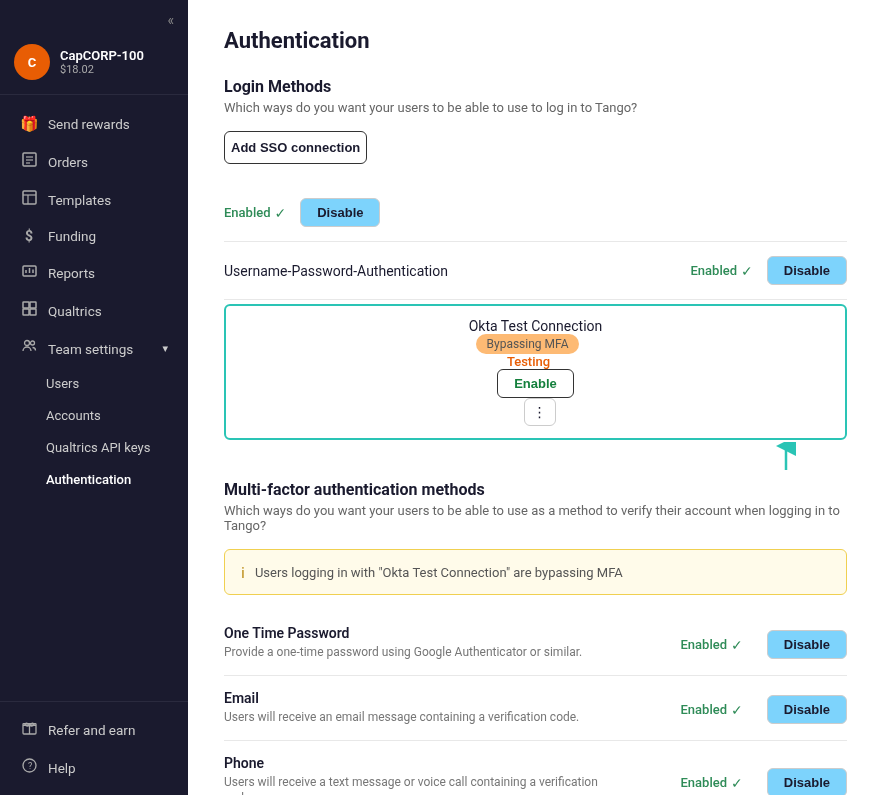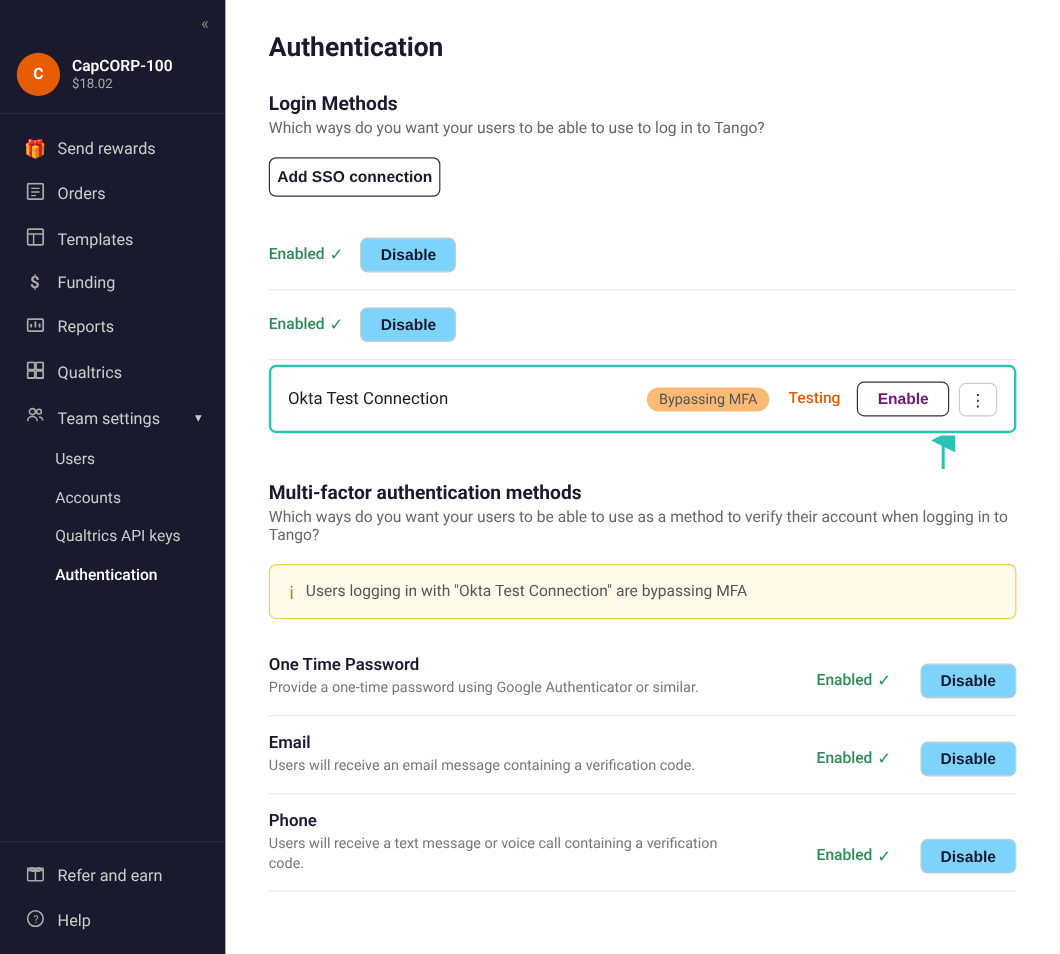--- a/index.html
+++ b/index.html
@@ -136,21 +136,21 @@
     }
 
     .enable-btn {
       border: 1.5px solid #333;
       background: #fff;
       padding: 6px 16px;
       border-radius: 6px;
       font-size: 13px;
       font-weight: 700;
       cursor: pointer;
-      color: #701a75;
+      color: #15803d;
     }
 
     .more-btn {
       border: 1.5px solid #ccc;
       background: #fff;
       padding: 5px 8px;
       border-radius: 6px;
       font-size: 14px;
       cursor: pointer;
       color: #1a1a2e;
@@ -159,20 +159,21 @@
 
     
     .auth-row-highlighted {
       border: 2px solid #2ac4b5;
       border-radius: 6px;
       padding: 12px 14px;
       margin: 4px 0;
       display: flex;
       align-items: center;
       position: relative;
+      flex-direction: column;
     }
 
     
     .arrow-up {
       display: flex;
       justify-content: center;
       margin: 4px 0 4px;
     }
 
     
@@ -187,21 +188,21 @@
       font-size: 13px;
       color: #555;
       margin-bottom: 16px;
     }
     .warning-icon { color: #b8860b; font-size: 15px; flex-shrink: 0; }
 
     .mfa-section { margin-top: 10px; }
 
     .mfa-row {
       display: flex;
-      align-items: flex-end;
+      align-items: center;
       padding: 14px 0;
       border-bottom: 1px solid #e8e8e8;
     }
     .mfa-row-text { flex: 1; }
     .mfa-row-title { font-size: 14px; font-weight: 600; color: #1a1a2e; margin-bottom: 3px; }
     .mfa-row-desc { font-size: 12px; color: #777; line-height: 1.4; max-width: 380px; }
     .mfa-row-actions { display: flex; align-items: center; gap: 10px; padding-top: 4px; }
   </style>
 </head>
 <body>
@@ -338,20 +339,21 @@
     <div class="auth-row">
       <div class="auth-row-status enabled">
         <span>Enabled</span>
         <span class="check-icon">✓</span>
       </div>
       <button class="disable-btn">Disable</button>
     </div>
 
     
     <div class="auth-row">
+      <span class="auth-row-name">Username-Password-Authentication</span>
       <div class="auth-row-status enabled">
         <span>Enabled</span>
         <span class="check-icon">✓</span>
       </div>
       <button class="disable-btn">Disable</button>
     </div>
 
     
     <div class="auth-row-highlighted">
       <span class="auth-row-name">Okta Test Connection</span>

